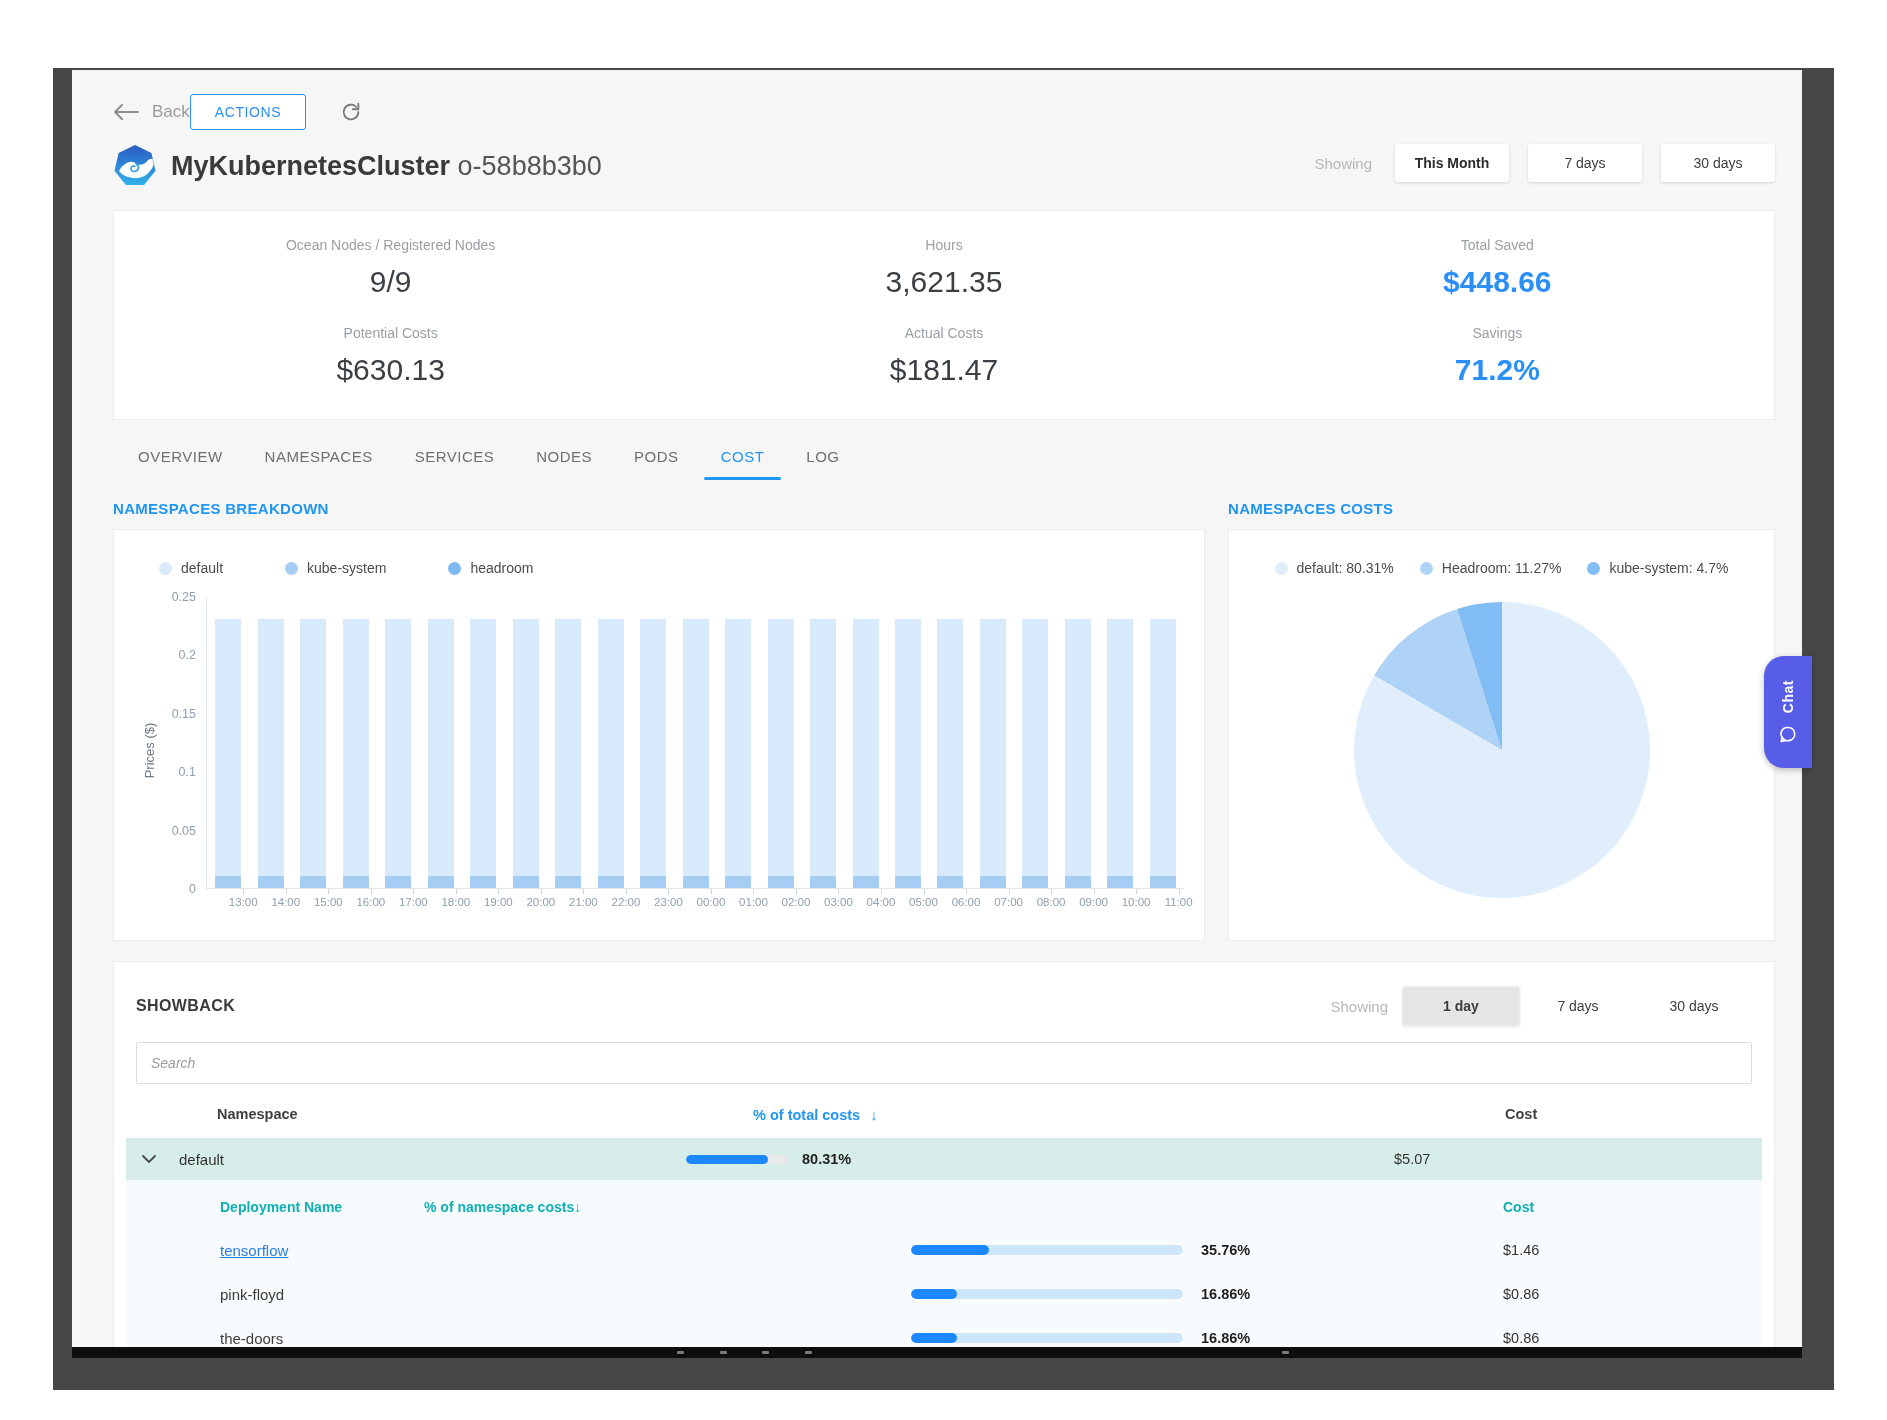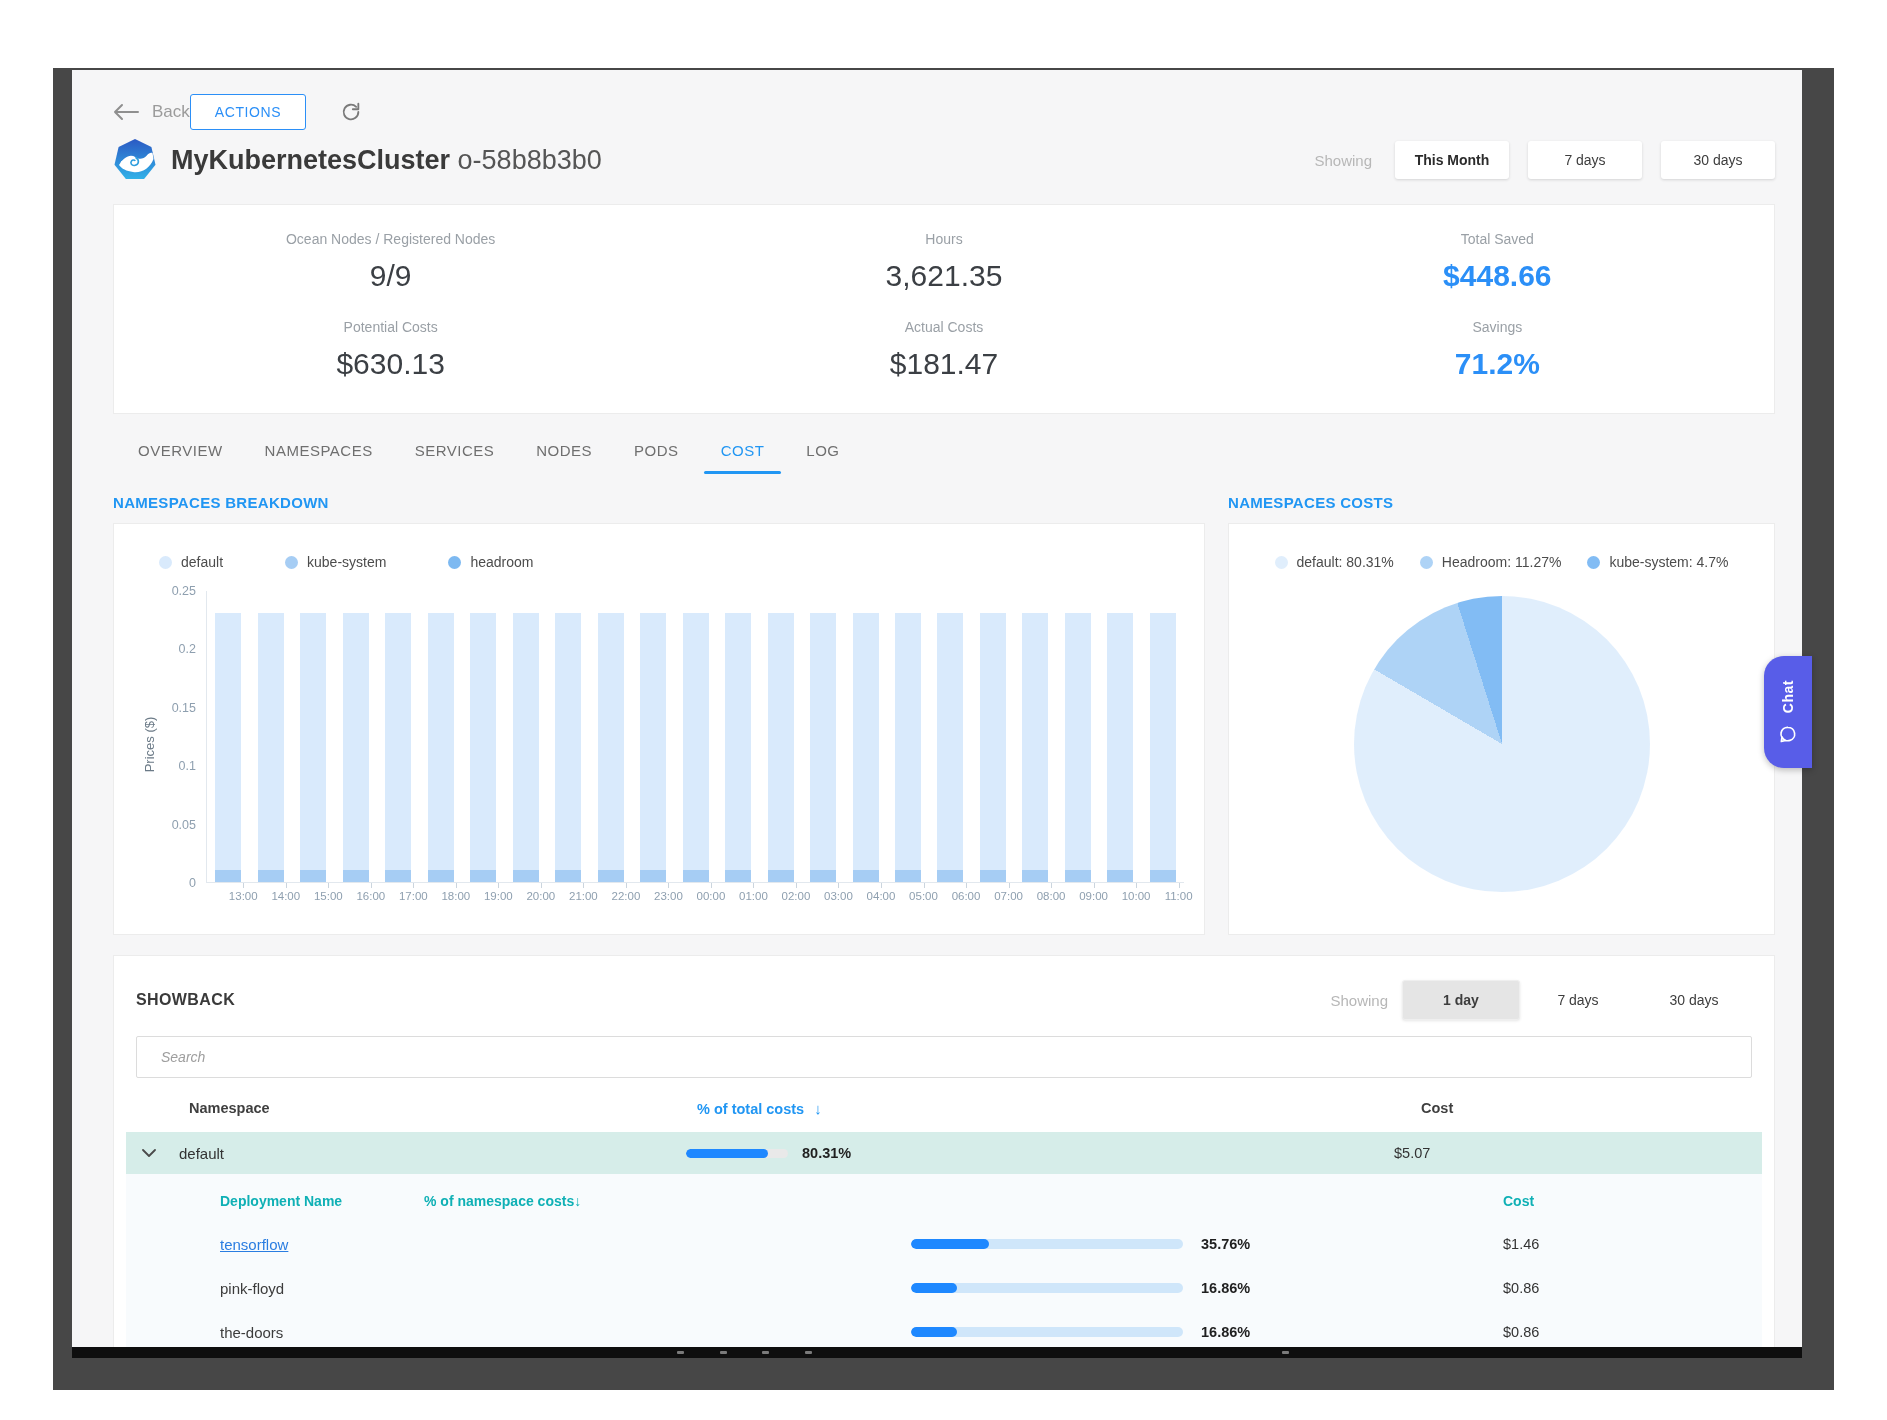--- a/index.html
+++ b/index.html
@@ -13,21 +13,21 @@
 
   
   .topbar{display:flex;align-items:center;margin-top:24px;}
   .back{display:flex;align-items:center;gap:13px;color:#9b9b9b;font-size:17px;cursor:pointer;}
   .actions-wrap{display:flex;align-items:center;gap:34px;}
   .actions-btn{border:1px solid #2b8ff7;color:#2b8ff7;background:#fff;padding:9px 24px;
                font-size:14px;border-radius:3px;letter-spacing:.6px;cursor:pointer;}
   .refresh{cursor:pointer;display:flex;align-items:center;}
 
   
-  .title-row{display:flex;justify-content:space-between;align-items:center;margin-top:8px;}
+  .title-row{display:flex;justify-content:space-between;align-items:flex-start;margin-top:14px;}
   .cluster{display:flex;align-items:center;gap:14px;}
   .cluster h1{font-size:27px;margin:0;color:#3a3a3a;font-weight:700;}
   .cluster .cid{font-weight:400;color:#555;}
   .showing{display:flex;align-items:center;}
   .showing-label{color:#b7b7b7;font-size:15px;margin-right:4px;}
   .rangebtn{background:#fff;box-shadow:0 1px 3px rgba(0,0,0,.14);border-radius:3px;padding:11px 0;
             width:114px;text-align:center;font-size:14px;color:#3d3d3d;margin-left:19px;cursor:pointer;}
   .rangebtn.sel{font-weight:700;color:#2b2b2b;}
 
   
@@ -85,24 +85,24 @@
   .showback{margin-top:20px;width:1662px;height:480px;position:relative;background:#fff;
             border:1px solid #ececec;box-sizing:border-box;}
   .sb-head{display:flex;justify-content:space-between;align-items:center;padding:24px 22px 16px;}
   .sb-title{font-size:16px;font-weight:700;color:#3a3a3a;letter-spacing:.4px;}
   .sb-ranges{display:flex;align-items:center;}
   .sb-range{font-size:14px;color:#3d3d3d;width:116px;text-align:center;cursor:pointer;padding:11px 0;}
   .sb-range.sel{background:#e5e5e5;border:1px solid #efefef;box-shadow:0 1px 3px rgba(0,0,0,.1);
             border-radius:3px;font-weight:700;}
   .sb-showing{color:#b7b7b7;font-size:15px;margin-right:14px;}
   .search{margin:0 22px;display:block;width:calc(100% - 44px);box-sizing:border-box;height:42px;
-          border:1px solid #dcdcdc;border-radius:2px;padding:0 24px;font-size:14px;color:#444;outline:none;}
+          border:1px solid #dcdcdc;border-radius:2px;padding:0 14px;font-size:14px;color:#444;outline:none;}
   .search::placeholder{font-style:italic;color:#9e9e9e;}
   .thead{display:grid;grid-template-columns:53px 503px 722px 1fr;align-items:center;height:48px;
-         margin:6px 22px 0;}
+         margin:6px 22px 0;gap:28px;}
   .th{font-size:14.5px;font-weight:700;color:#3f3f3f;}
   .th.blue{color:#2196f3;cursor:pointer;}
   .th .arrow{font-size:15px;margin-left:10px;font-weight:400;}
   .mainrow{display:grid;grid-template-columns:43px 493px 722px 1fr;align-items:center;height:42px;
            background:#d6ede9;margin:0 12px;padding:0 10px;cursor:pointer;}
   .chev{display:flex;align-items:center;margin-left:6px;}
   .rowname{font-size:15px;color:#333;}
   .pb-wrap{display:flex;align-items:center;gap:14px;margin-left:14px;}
   .pb{height:9px;border-radius:5px;background:#e9e9e9;overflow:hidden;}
   .pb>div{height:100%;background:#1e88ff;border-radius:5px;}

